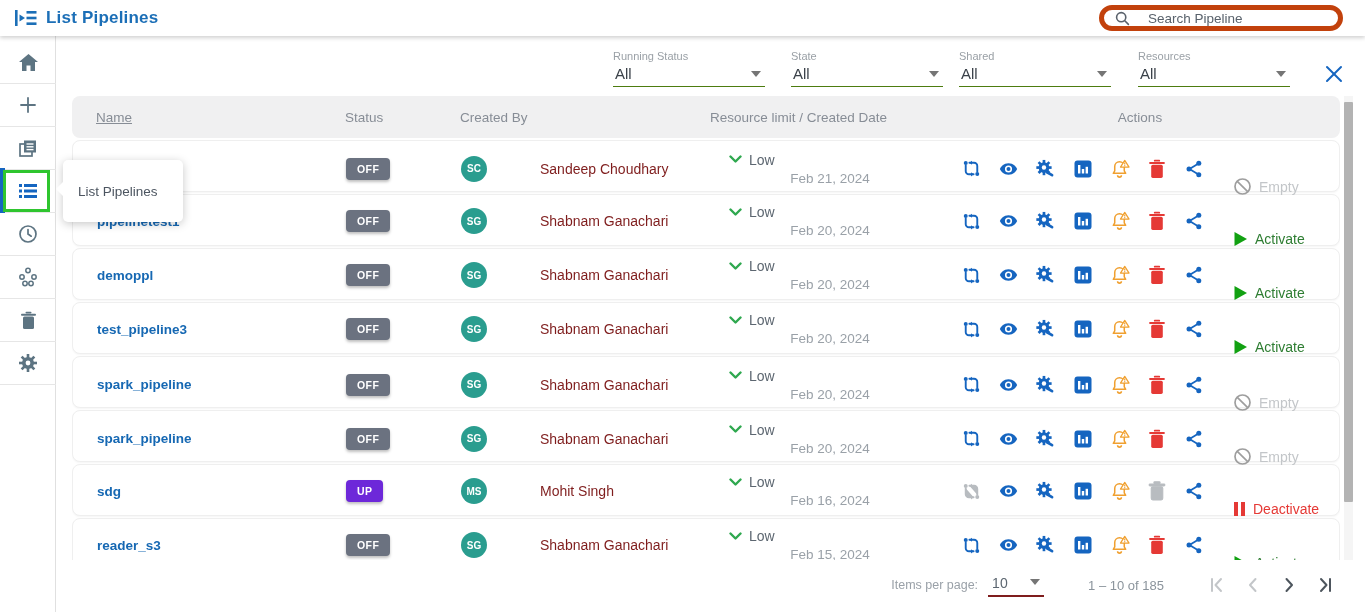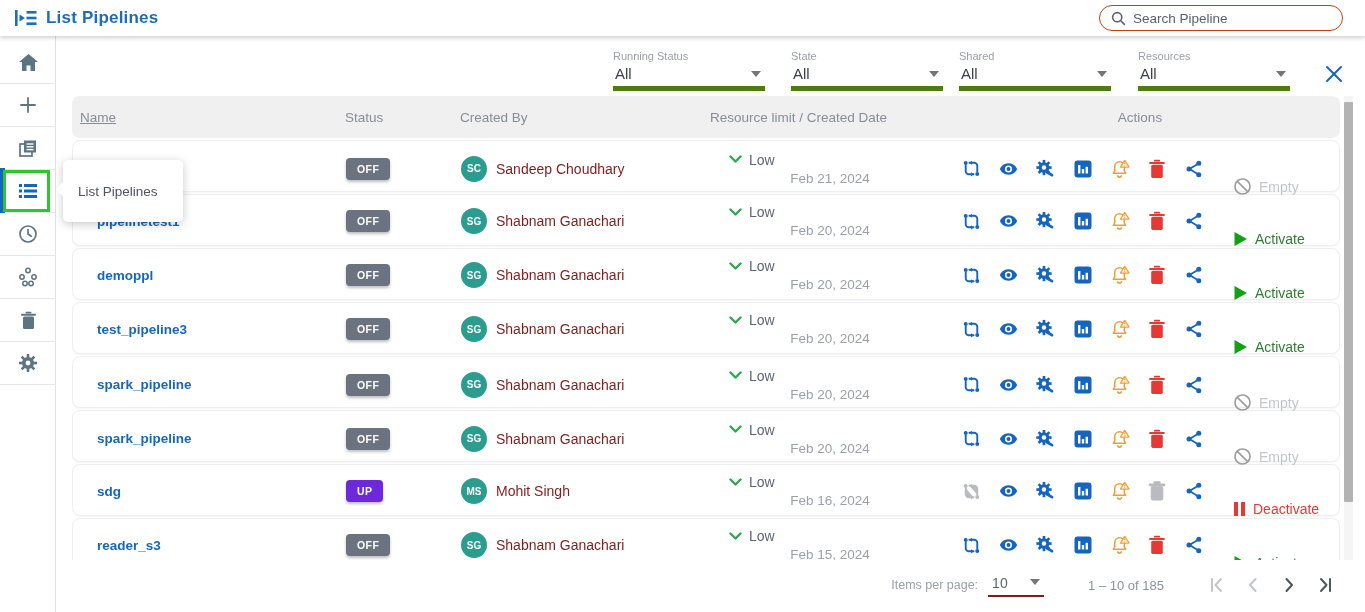--- a/index.html
+++ b/index.html
@@ -5,21 +5,21 @@
   * { box-sizing: border-box; margin: 0; padding: 0; }
   html, body { width: 1365px; height: 612px; overflow: hidden; background: #fff;
     font-family: "Liberation Sans", "DejaVu Sans", sans-serif; }
 
   
   .topbar { position: absolute; left: 0; top: 0; width: 1365px; height: 36px; background: #fff;
     box-shadow: 0 2px 4px rgba(0,0,0,.18); z-index: 30; display: flex; align-items: center; }
   .topbar-title { color: #1c6fb7; font-size: 17px; font-weight: 600; margin-left: 8px; letter-spacing: .2px; }
   .topbar-icon { margin-left: 14px; display: flex; align-items: center; }
   .search-pill { position: absolute; right: 22px; top: 5px; width: 244px; height: 26px;
-    border: 1px solid #c2410c; border-radius: 14px; background: #fff; display: flex; align-items: center; }
+    border: 5px solid #c2410c; border-radius: 14px; background: #fff; display: flex; align-items: center; justify-content: space-between; }
   .search-pill input { border: 0; outline: 0; background: transparent; font-size: 13.5px; color: #49525c;
     width: 190px; font-family: inherit; }
   .search-pill input::placeholder { color: #59626c; opacity: 1; }
   .search-icon { margin: 0 7px 0 11px; display: flex; }
 
   
   .sidebar { position: absolute; left: 0; top: 36px; width: 56px; bottom: 0; background: #fff;
     border-right: 1px solid #e0e0e0; z-index: 20; }
   .side-item { width: 56px; height: 43px; display: flex; align-items: center; justify-content: center;
     border-bottom: 1px solid #e6e6e6; cursor: pointer; }
@@ -36,43 +36,43 @@
   .tooltip:before { content: ""; position: absolute; left: -5px; top: 24px; width: 10px; height: 10px;
     background: #fff; transform: rotate(45deg); }
 
   
   .content { position: absolute; left: 56px; top: 36px; width: 1309px; bottom: 0; background: #fff; }
 
   
   .filters { position: absolute; left: 0; top: 8px; width: 1309px; height: 48px; }
   .filter { position: absolute; width: 152px; top: 6px; }
   .filter .flabel { font-size: 11px; color: #9aa0a6; }
-  .filter .fvalue { font-size: 15px; color: #3a4149; border-bottom: 5px solid #4d7c0f;
+  .filter .fvalue { font-size: 15px; color: #3a4149; border-bottom: 1px solid #4d7c0f;
     padding: 3px 2px 4px 2px; position: relative; cursor: pointer; }
   .caret { position: absolute; right: 4px; top: 9px; width: 0; height: 0;
     border-left: 5px solid transparent; border-right: 5px solid transparent; border-top: 6px solid #757575; }
   .f0 { left: 557px; } .f1 { left: 735px; } .f2 { left: 903px; } .f3 { left: 1082px; }
   .filters-close { position: absolute; left: 1268px; top: 20px; width: 22px; height: 22px; cursor: pointer; display: flex; }
 
   
   .tablewrap { position: absolute; left: 16px; top: 60px; width: 1268px; height: 464px; overflow: hidden; }
   .thead { height: 42px; background: #f0f0f1; border-radius: 8px; display: grid;
     grid-template-columns: 273px 115px 250px 230px 400px; align-items: center;
     color: #878d96; font-size: 13.5px; }
-  .thead .th-name { padding-left: 8px; text-decoration: underline; }
+  .thead .th-name { padding-left: 24px; text-decoration: underline; }
   .thead .th-actions { text-align: center; }
   .trow { margin-top: 2px; height: 52px; background: #fff; border: 1px solid #efefef; border-radius: 8px;
     box-shadow: 0 1px 2px rgba(0,0,0,.04); display: grid;
     grid-template-columns: 273px 115px 250px 230px 275px 125px; align-items: center; }
   .c-name { padding-left: 24px; font-size: 13.5px; font-weight: 700; color: #1668b3; cursor: pointer; }
   .badge { display: inline-block; font-size: 10.5px; font-weight: 700; color: #fff; letter-spacing: .4px;
     padding: 5px 11px; border-radius: 4px; box-shadow: 0 2px 3px rgba(0,0,0,.25); }
   .badge.off { background: #6b7280; }
   .badge.up  { background: #6d28d9; }
-  .c-created { display: flex; align-items: center; }
+  .c-created { display: flex; align-items: center; gap: 44px; }
   .avatar { width: 26px; height: 26px; border-radius: 50%; background: #2a9d8f; color: #fff;
     font-size: 10px; font-weight: 700; display: flex; align-items: center; justify-content: center; margin-right: 9px; }
   .creator { font-size: 14px; color: #7f1d1d; }
   .c-resource .line1 { display: flex; align-items: center; padding-left: 18px; font-size: 14px; color: #5c6670; }
   .c-resource .line1 svg { margin-right: 7px; }
   .c-resource .line2 { font-size: 13.5px; color: #9aa1a8; padding-left: 8px; margin-top: 3px; text-align: center; }
   .c-actions { display: flex; align-items: center; padding-left: 20px; gap: 16px; }
   .abtn { width: 21px; height: 21px; cursor: pointer; display: flex; align-items: center; justify-content: center; }
   .abtn.disabled { cursor: default; }
   .abtn.disabled svg .main { fill: #b8bcc0 !important; stroke: #b8bcc0 !important; }

